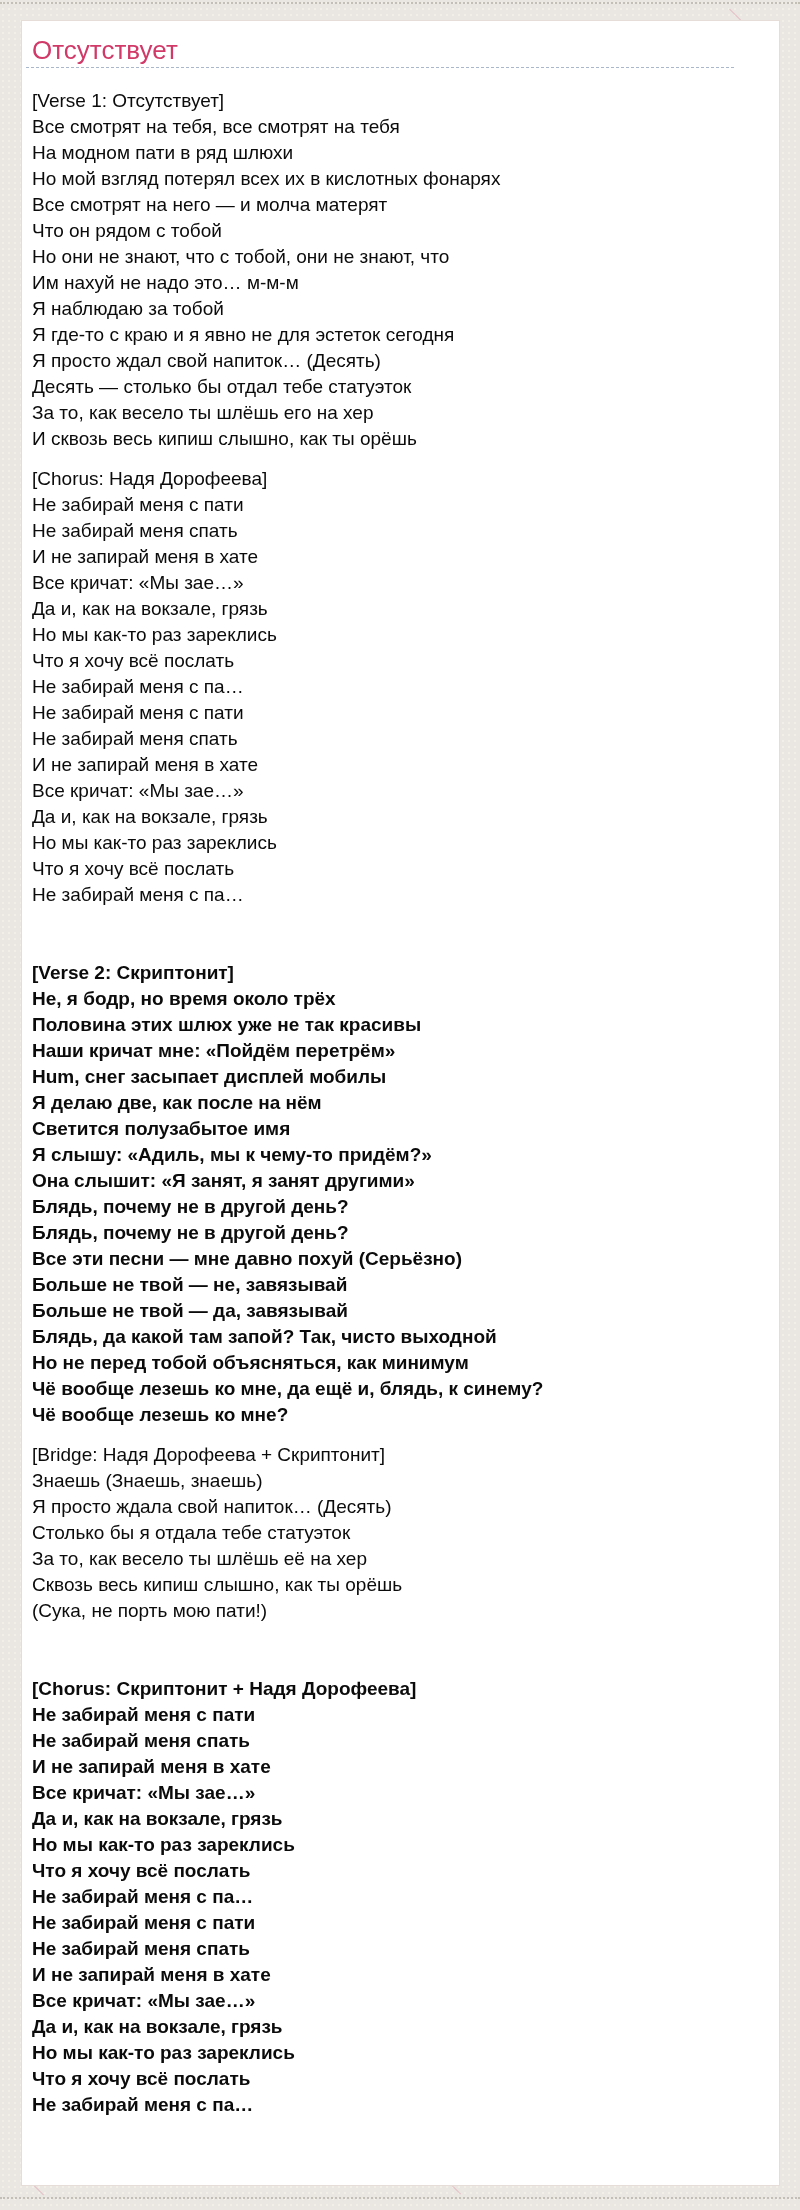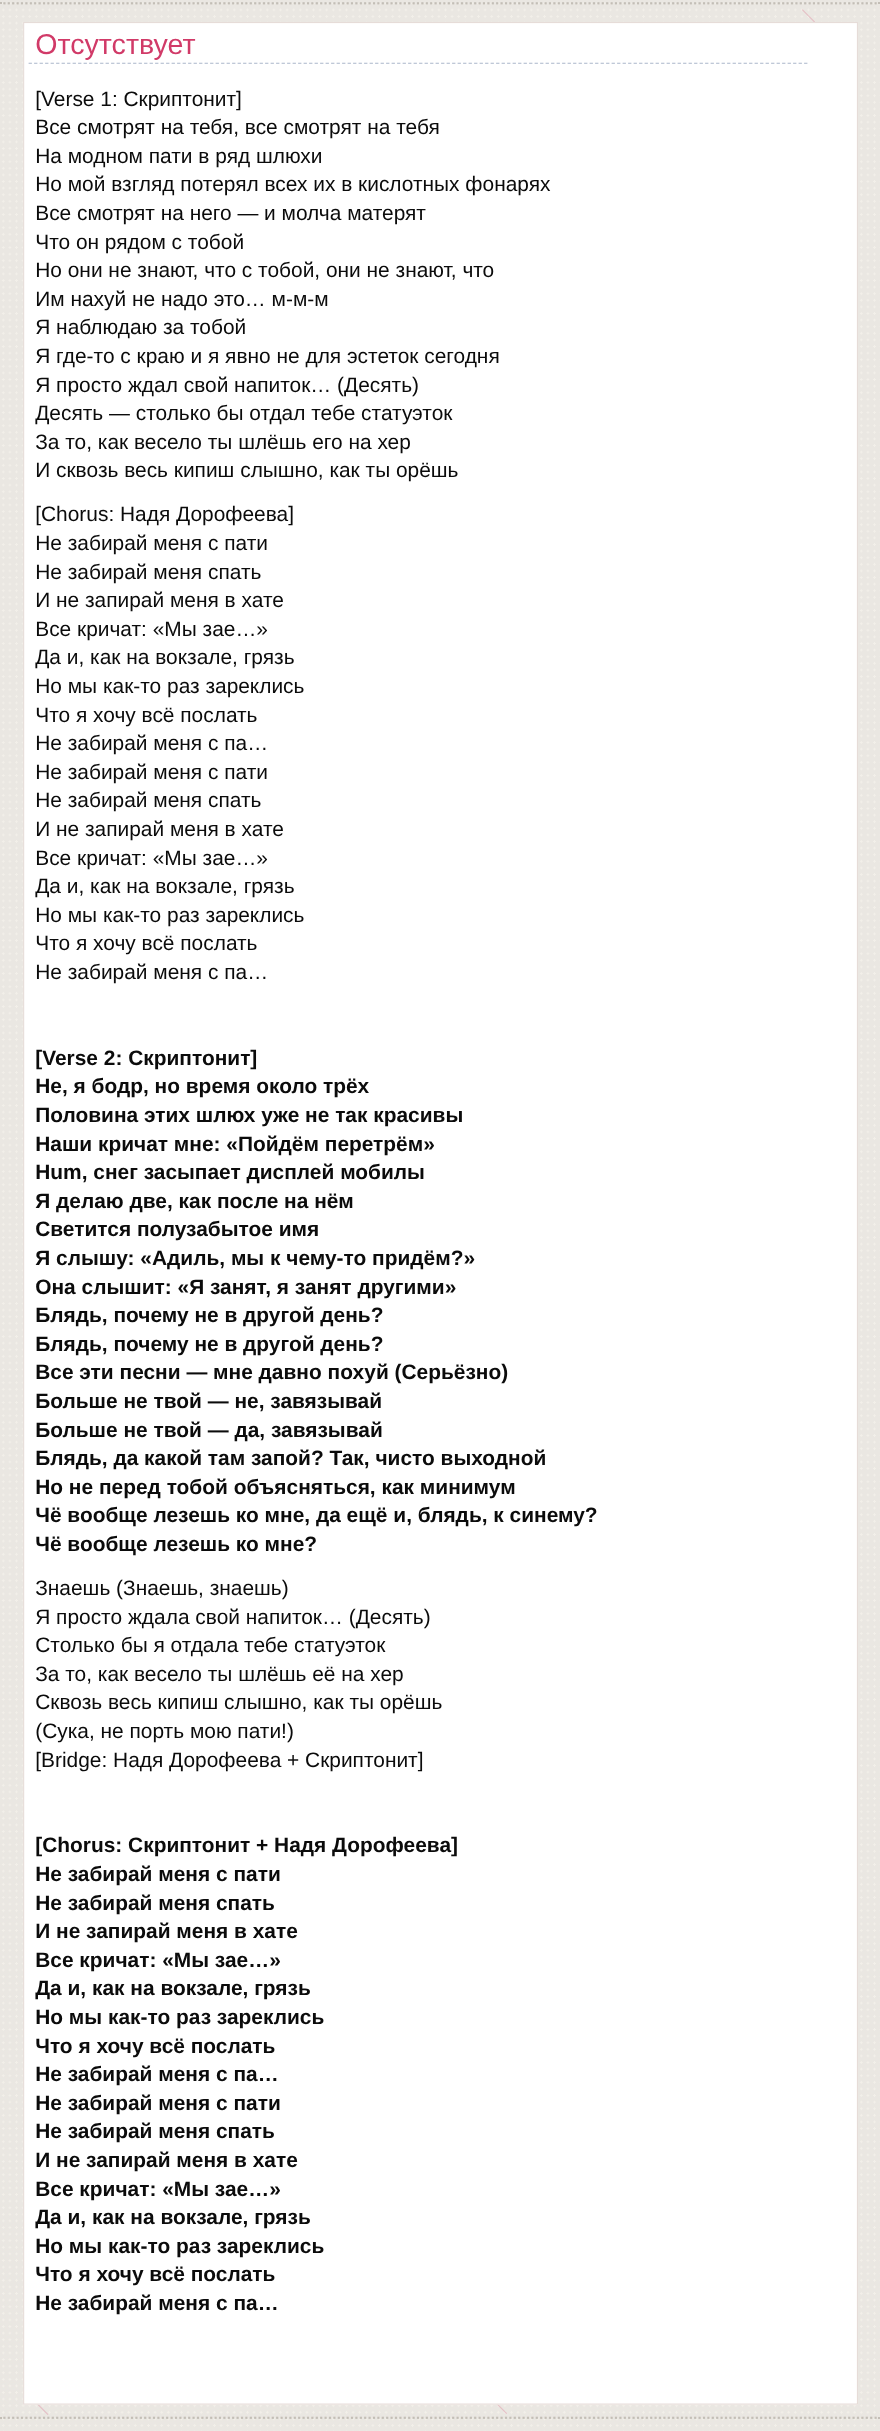--- a/index.html
+++ b/index.html
@@ -15,21 +15,21 @@
   .edge-dots.bottom{top:2197px;}
   .texture-mark{position:absolute;width:16px;height:0;border-top:1px solid #e2a9b6;opacity:.65;transform:rotate(45deg);}
   .mark-a{left:727px;top:14px;}
   .mark-b{left:30px;top:2189px;}
   .mark-c{left:447px;top:2188px;}
 
   .card{
     position:absolute;left:21px;top:20px;width:757px;height:2164px;
     background:#ffffff;border:1px solid #e6dcd8;box-sizing:content-box;
   }
-  .card-inner{padding:4px 24px 0 4px;}
+  .card-inner{padding:14px 24px 0 4px;}
 
   .header-block{
     margin:0 21px 0 0;padding:0 0 2px 6px;
     border-bottom:1px dashed #aab6ca;
   }
   .song-title{
     display:inline-block;color:#d13a68;font-size:26px;line-height:30px;
     font-weight:400;text-decoration:none;cursor:pointer;
   }
   .artist-line{margin-top:6px;font-size:16px;line-height:20px;color:#222222;}
@@ -50,21 +50,21 @@
 <div class="texture-mark mark-c"></div>
 
 <div class="card">
   <div class="card-inner">
 
     <div class="header-block">
       <a class="song-title">Отсутствует</a>
     </div>
 
     <div class="lyrics">
-      <div class="stanza"><div>[Verse 1: Скриптонит]</div><div>Все смотрят на тебя, все смотрят на тебя
+      <div class="stanza"><div>[Verse 1: Отсутствует]</div><div>Все смотрят на тебя, все смотрят на тебя
 На модном пати в ряд шлюхи
 Но мой взгляд потерял всех их в кислотных фонарях
 Все смотрят на него — и молча матерят
 Что он рядом с тобой
 Но они не знают, что с тобой, они не знают, что
 Им нахуй не надо это… м-м-м
 Я наблюдаю за тобой
 Я где-то с краю и я явно не для эстеток сегодня
 Я просто ждал свой напиток… (Десять)
 Десять — столько бы отдал тебе статуэток
@@ -99,26 +99,26 @@
 Блядь, почему не в другой день?
 Блядь, почему не в другой день?
 Все эти песни — мне давно похуй (Серьёзно)
 Больше не твой — не, завязывай
 Больше не твой — да, завязывай
 Блядь, да какой там запой? Так, чисто выходной
 Но не перед тобой объясняться, как минимум
 Чё вообще лезешь ко мне, да ещё и, блядь, к синему?
 Чё вообще лезешь ко мне?</div></div>
 
-      <div class="stanza"><div>Знаешь (Знаешь, знаешь)
+      <div class="stanza"><div>[Bridge: Надя Дорофеева + Скриптонит]</div><div>Знаешь (Знаешь, знаешь)
 Я просто ждала свой напиток… (Десять)
 Столько бы я отдала тебе статуэток
 За то, как весело ты шлёшь её на хер
 Сквозь весь кипиш слышно, как ты орёшь
-(Сука, не порть мою пати!)</div><div>[Bridge: Надя Дорофеева + Скриптонит]</div></div>
+(Сука, не порть мою пати!)</div></div>
 
       <div class="stanza big-gap"><div>[Chorus: Скриптонит + Надя Дорофеева]</div><div>Не забирай меня с пати
 Не забирай меня спать
 И не запирай меня в хате
 Все кричат: «Мы зае…»
 Да и, как на вокзале, грязь
 Но мы как-то раз зареклись
 Что я хочу всё послать
 Не забирай меня с па…
 Не забирай меня с пати

